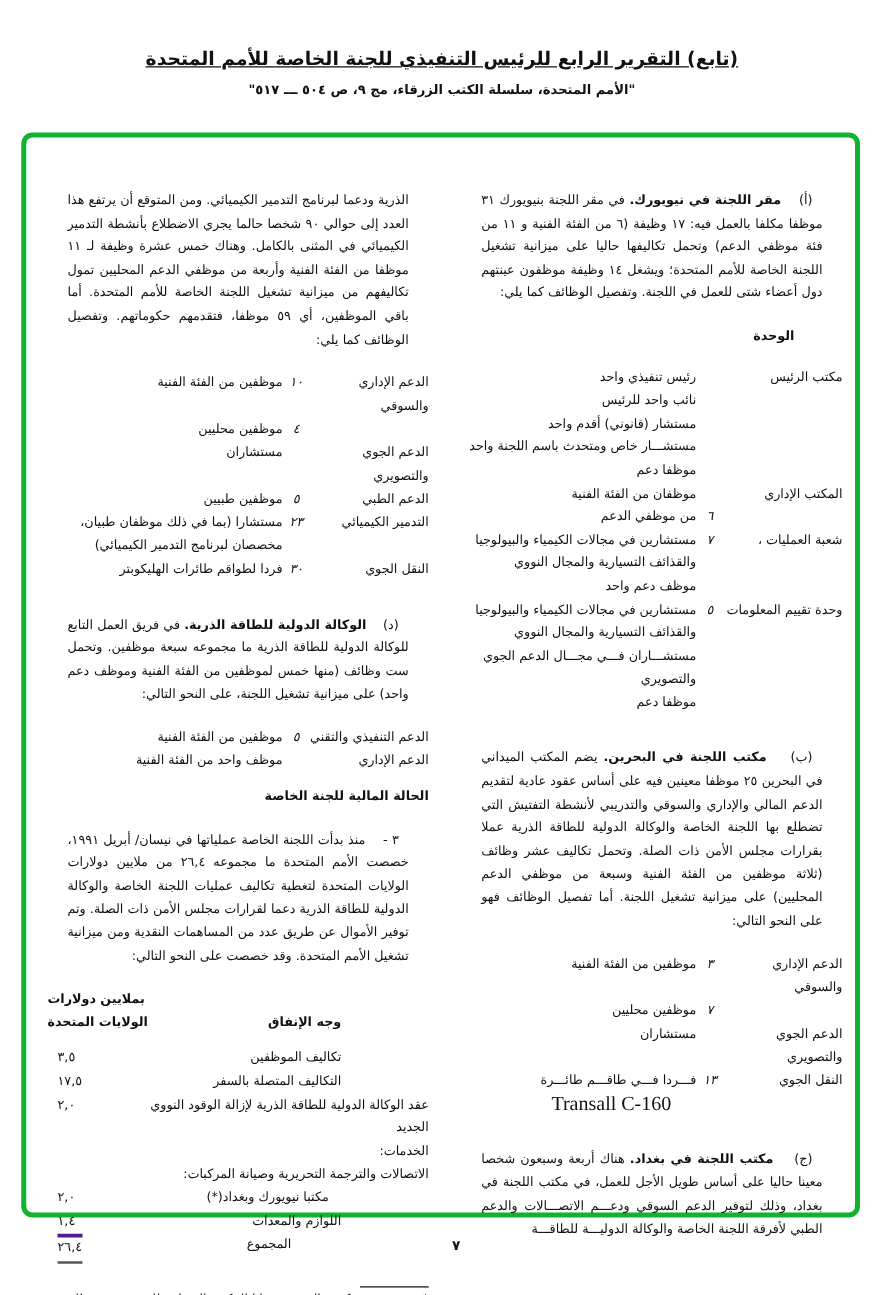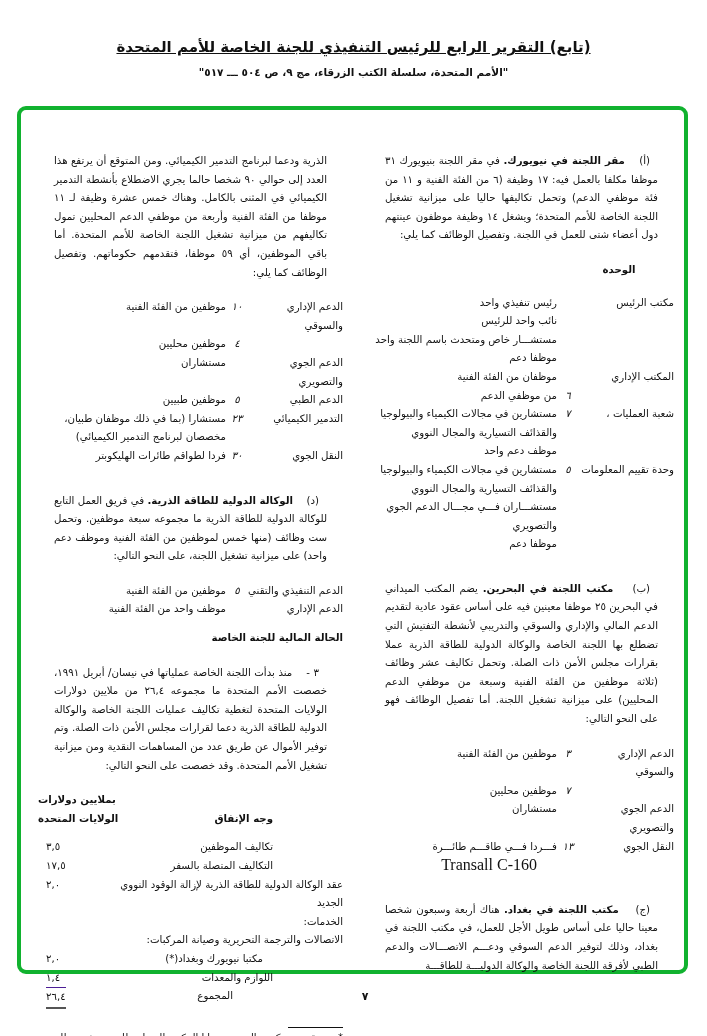--- a/index.html
+++ b/index.html
@@ -22,21 +22,21 @@
   .c-num { width:22px; flex:none; text-align:center;font-style:italic; }
   .c-job { flex:1; }
   .hdr { display:flex; font-weight:bold; margin:10px 0 14px 0; }
   .hdr .u { width:110px; text-align:center; }
   .hdr .j { flex:1; text-align:center; padding-left:70px; }
   .gap { height:10px; }
   .fin-row { display:flex; justify-content:space-between; }
   .fin-row .lbl { flex:1; padding-right:70px; }
   .fin-row .val { width:60px; text-align:left; padding-left:8px; }
   .fin-hdr { display:flex; justify-content:space-between; font-weight:bold; }
-  .total { border-top:1px solid #4c1d95; border-bottom:2px solid #555; display:inline-block; }
+  .total { border-top:3px solid #4c1d95; border-bottom:2px solid #555; display:inline-block; }
   .fn-line { width:55px; border-top:1px solid #111; margin:18px 0 2px auto; }
   .footnote { font-size:10px; line-height:16px; }
   .pagenum { position:absolute; top:990px; left:355px; width:20px; text-align:center; font-size:11px; font-weight:bold; }
   .en { direction:ltr; font-family:"Liberation Serif", serif; font-size:16px; }
 </style>
 </head>
 <body>
 
 <div class="title">(تابع) التقرير الرابع للرئيس التنفيذي للجنة الخاصة للأمم المتحدة</div>
 <div class="subtitle">"الأمم المتحدة، سلسلة الكتب الزرقاء، مج ٩، ص ٥٠٤ ـــ ٥١٧"</div>
@@ -59,20 +59,21 @@
         <span class="c-job">رئيس تنفيذي واحد</span>
       </div>
       <div class="row">
         <span class="c-unit"></span>
         <span class="c-num"></span>
         <span class="c-job">نائب واحد للرئيس</span>
       </div>
       <div class="row">
         <span class="c-unit"></span>
         <span class="c-num"></span>
+        <span class="c-job">مستشار (قانوني) أقدم واحد</span>
       </div>
       <div class="row">
         <span class="c-unit"></span>
         <span class="c-num"></span>
         <span class="c-job">مستشـــار خاص ومتحدث باسم اللجنة واحد</span>
       </div>
       <div class="row">
         <span class="c-unit"></span>
         <span class="c-num"></span>
         <span class="c-job">موظفا دعم</span>

